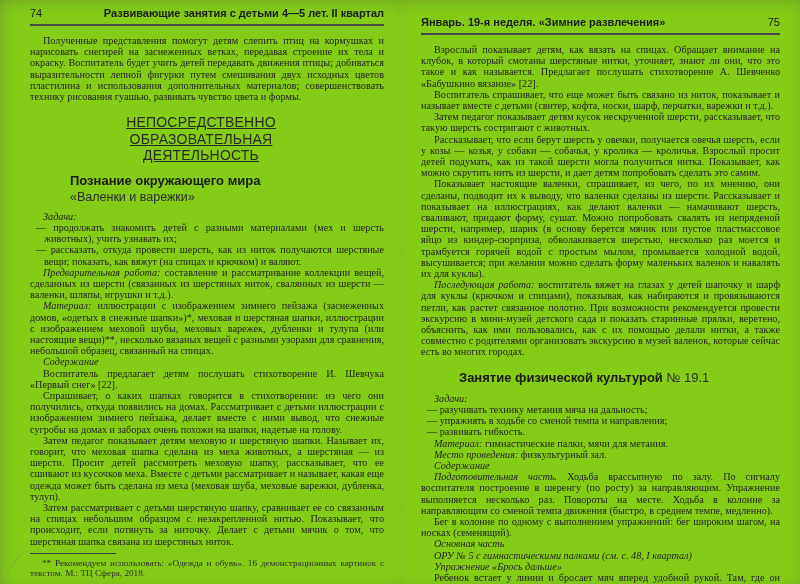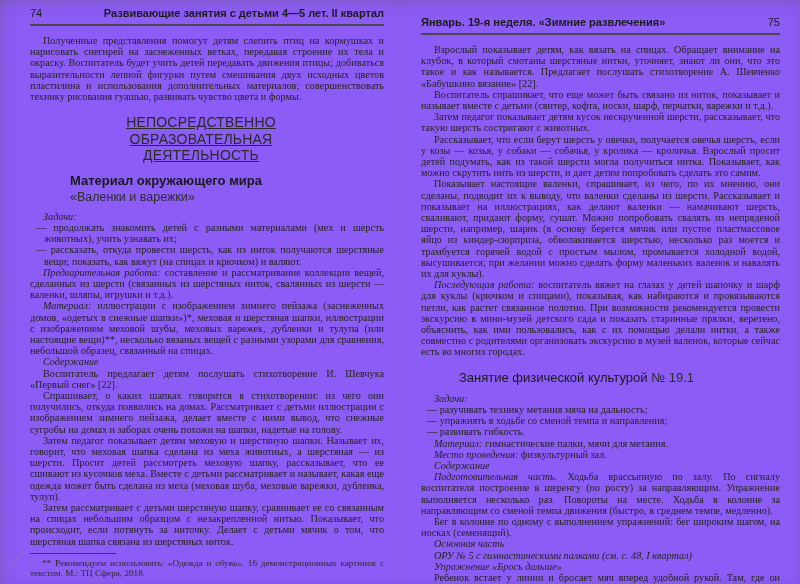--- a/index.html
+++ b/index.html
@@ -5,21 +5,21 @@
   html, body { margin: 0; padding: 0; }
   body {
     width: 800px; height: 584px;
     background: #e9e6e1;
     font-family: "Liberation Serif", serif;
     overflow: hidden;
   }
   .spread {
     position: relative;
     width: 800px; height: 584px;
-    background: #8b5cf6;
+    background: #84cc16;
     display: flex;
     overflow: hidden;
   }
   .page {
     position: relative;
     width: 400px; height: 584px;
     box-sizing: border-box;
     overflow: hidden;
   }
   .page.left  { padding: 7px 16px 0 30px; }
@@ -79,21 +79,21 @@
     margin: 2px 0 7px 40px;
     text-align: left; text-indent: 0;
   }
   .kind-hnum {
     font-family: "Liberation Sans", sans-serif;
     font-size: 13px; line-height: 15px;
     color: #2e2d2b;
     margin: 12px 0 8px 38px;
     text-align: left; text-indent: 0;
   }
-  .kind-hnum b { font-weight: normal; color: #1b1a18; }
+  .kind-hnum b { font-weight: bold; color: #1b1a18; }
 
   .kind-fnrule {
     border: 0;
     border-top: 1px solid #3c3b39;
     width: 86px;
     height: 0;
     margin: 6px 0 4px 0;
     padding: 0;
   }
   .kind-footnote {
@@ -135,21 +135,21 @@
 <div class="spread">
 
   <div class="page left">
     <div class="running-head">
       <span class="rh-num">74</span>
       <span class="rh-title">Развивающие занятия с детьми 4—5 лет. II квартал</span>
     </div>
     <div id="left-blocks" class="page-body">
         <p class="blk kind-p">Полученные представления помогут детям слепить птиц на кормушках и нарисовать снегирей на заснеженных ветках, передавая строение их тела и окраску. Воспитатель будет учить детей передавать движения птицы; добиваться выразительности лепной фигурки путем смешивания двух исходных цветов пластилина и использования дополнительных материалов; совершенствовать технику рисования гуашью, развивать чувство цвета и формы.</p>
         <p class="blk kind-h-section">НЕПОСРЕДСТВЕННО ОБРАЗОВАТЕЛЬНАЯ ДЕЯТЕЛЬНОСТЬ</p>
-        <p class="blk kind-h2">Материал окружающего мира</p>
+        <p class="blk kind-h2">Познание окружающего мира</p>
         <p class="blk kind-h2sub">«Валенки и варежки»</p>
         <p class="blk kind-italic">Задачи:</p>
         <p class="blk kind-bullet">— продолжать знакомить детей с разными материалами (мех и шерсть животных), учить узнавать их;</p>
         <p class="blk kind-bullet">— рассказать, откуда провести шерсть, как из ниток получаются шерстяные вещи; показать, как вяжут (на спицах и крючком) и валяют.</p>
         <p class="blk kind-lead"><span class="lead-i">Предварительная работа:</span> составление и рассматривание коллекции вещей, сделанных из шерсти (связанных из шерстяных ниток, свалянных из шерсти — валенки, шляпы, игрушки и т.д.).</p>
         <p class="blk kind-lead"><span class="lead-i">Материал:</span> иллюстрации с изображением зимнего пейзажа (заснеженных домов, «одетых в снежные шапки»)*, меховая и шерстяная шапки, иллюстрации с изображением меховой шубы, меховых варежек, дубленки и тулупа (или настоящие вещи)**, несколько вязаных вещей с разными узорами для сравнения, небольшой образец, связанный на спицах.</p>
         <p class="blk kind-italic">Содержание</p>
         <p class="blk kind-p">Воспитатель предлагает детям послушать стихотворение И. Шевчука «Первый снег» [22].</p>
         <p class="blk kind-p">Спрашивает, о каких шапках говорится в стихотворении: из чего они получились, откуда появились на домах. Рассматривает с детьми иллюстрации с изображением зимнего пейзажа, делает вместе с ними вывод, что снежные сугробы на домах и заборах очень похожи на шапки, надетые на голову.</p>
         <p class="blk kind-p">Затем педагог показывает детям меховую и шерстяную шапки. Называет их, говорит, что меховая шапка сделана из меха животных, а шерстяная — из шерсти. Просит детей рассмотреть меховую шапку, рассказывает, что ее сшивают из кусочков меха. Вместе с детьми рассматривает и называет, какая еще одежда может быть сделана из меха (меховая шуба, меховые варежки, дубленка, тулуп).</p>

